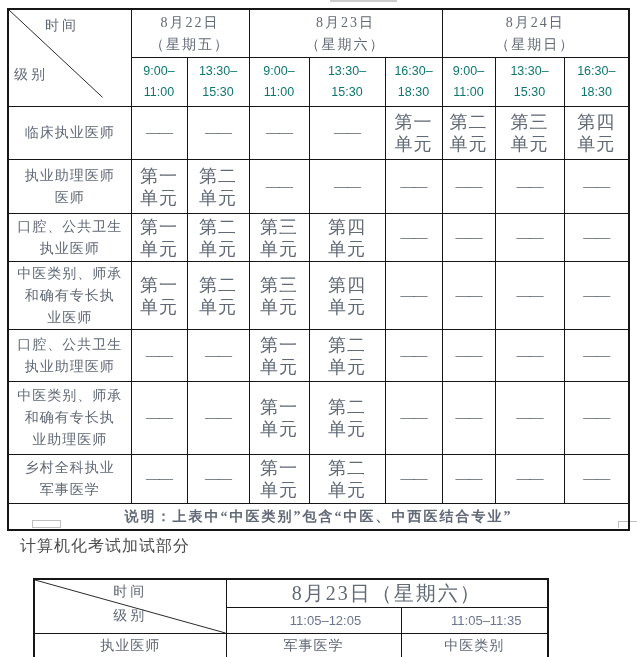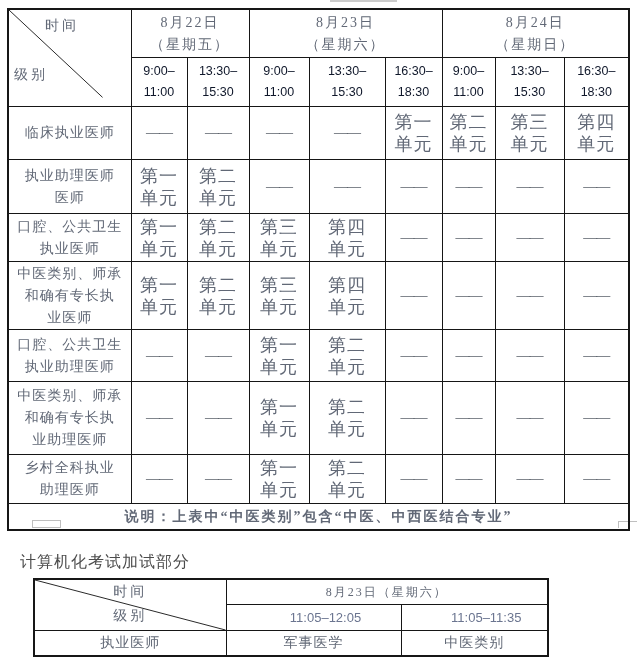--- a/index.html
+++ b/index.html
@@ -19,40 +19,40 @@
   td{border:1px solid #161616;padding:0;text-align:center;vertical-align:middle;overflow:hidden;}
   .pre{white-space:pre-line;}
   
   tr.r-date>td{height:47px;}
   tr.r-time>td{height:48px;}
   tr.rb1>td{height:52px;} tr.rb2>td{height:53px;} tr.rb3>td{height:47px;}
   tr.rb4>td{height:67px;} tr.rb5>td{height:51px;} tr.rb6>td{height:72px;}
   tr.rb7>td{height:48px;} tr.r-note>td{height:25px;font-weight:bold;}
   
   td.date{font-size:14px;letter-spacing:2px;line-height:22px;}
-  td.time{font-family:"Liberation Sans","DejaVu Sans",sans-serif;font-size:12.5px;color:#0f172a;line-height:21px;}
+  td.time{font-family:"Liberation Sans","DejaVu Sans",sans-serif;font-size:12.5px;color:#0f766e;line-height:21px;}
   td.lbl{font-size:14px;letter-spacing:1px;line-height:22px;}
   td.unit{font-size:18px;letter-spacing:1px;line-height:22px;}
   td.dash{font-size:14px;letter-spacing:-1px;color:#555c66;}
   td.note{font-size:14px;letter-spacing:2px;}
   
   td.corner{position:relative;padding-left:30px;}
   .diag{position:absolute;left:0;top:0;width:100%;height:100%;}
   .corner-top{position:absolute;left:36px;top:7px;font-size:14px;letter-spacing:3px;}
   .corner-bottom{position:absolute;left:5px;top:56px;font-size:14px;letter-spacing:3px;}
   .corner2-top{position:absolute;left:0;right:0;top:3px;text-align:center;font-size:14px;letter-spacing:3px;}
   .corner2-bottom{position:absolute;left:0;right:0;top:27px;text-align:center;font-size:14px;letter-spacing:3px;}
   
   .addendum-title{
-    position:absolute;left:20px;top:552px;
+    position:absolute;left:20px;top:536px;
     font-family:"Liberation Sans","DejaVu Sans",sans-serif;
     font-size:16px;color:#4c4c4c;letter-spacing:1px;
   }
   tr.a-r1>td{height:24px;} tr.a-r2>td{height:25px;} tr.a-r3>td{height:24px;}
-  td.date2{font-size:12px;letter-spacing:2px;}
+  td.date2{font-size:20px;letter-spacing:2px;}
   td.time2{font-family:"Liberation Sans","DejaVu Sans",sans-serif;font-size:13px;color:#6b7590;padding-left:24px;}
   td.lbl2,td.subj{font-size:14px;letter-spacing:1px;}
 </style>
 </head>
 <body>
 
 <div class="stray-top"></div>
 <div class="stray-box-left"></div>
 <div class="stray-corner-right"></div>
 
@@ -189,21 +189,21 @@
 单元</td>
     <td class="unit pre">第二
 单元</td>
     <td class="dash">——</td>
     <td class="dash">——</td>
     <td class="dash">——</td>
     <td class="dash">——</td>
   </tr>
   <tr class="rb7">
     <td class="lbl pre">乡村全科执业
-助理医师</td>
+军事医学</td>
     <td class="dash">——</td>
     <td class="dash">——</td>
     <td class="unit pre">第一
 单元</td>
     <td class="unit pre">第二
 单元</td>
     <td class="dash">——</td>
     <td class="dash">——</td>
     <td class="dash">——</td>
     <td class="dash">——</td>

